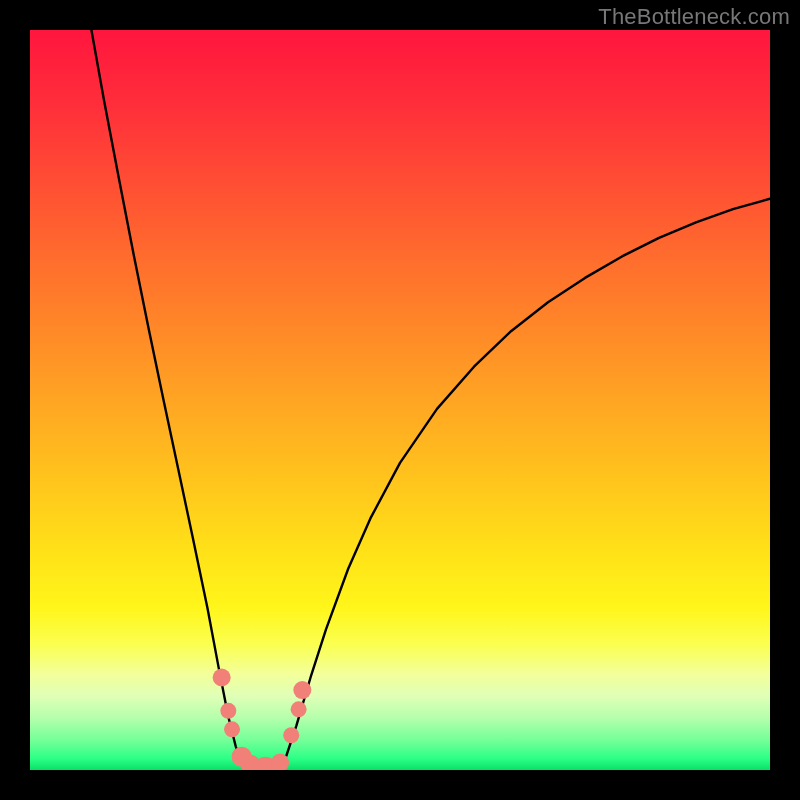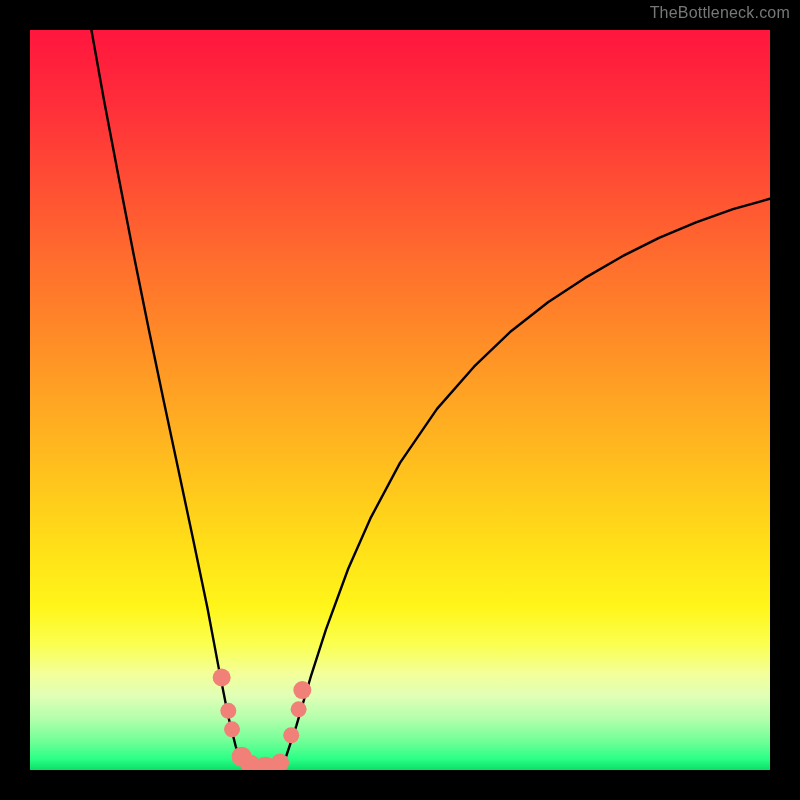--- a/index.html
+++ b/index.html
@@ -39,21 +39,21 @@
     left: 0;
     top: 0;
     width: 100%;
     height: 100%;
   }
   .watermark {
     position: absolute;
     top: 4px;
     right: 10px;
     color: #777;
-    font-size: 16px;
+    font-size: 22px;
     letter-spacing: 0.2px;
     font-weight: 400;
   }
 </style>
 </head>
 <body>
 
 <div class="frame">
   <div class="watermark">TheBottleneck.com</div>
   <div class="plot">

